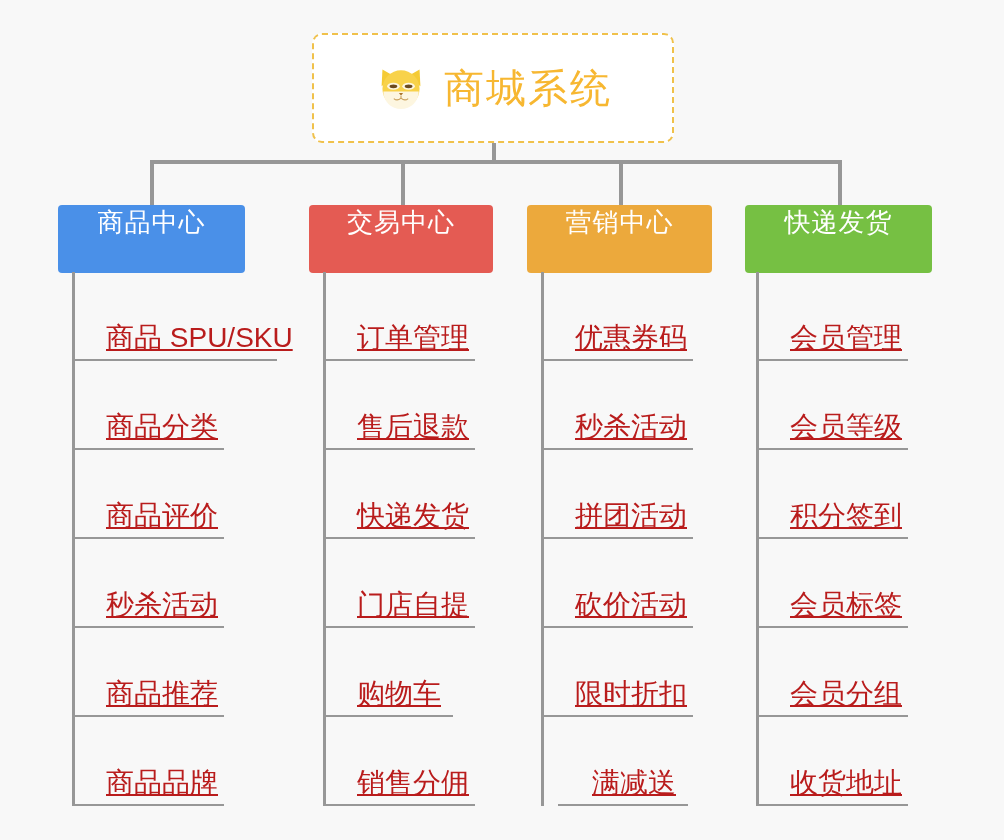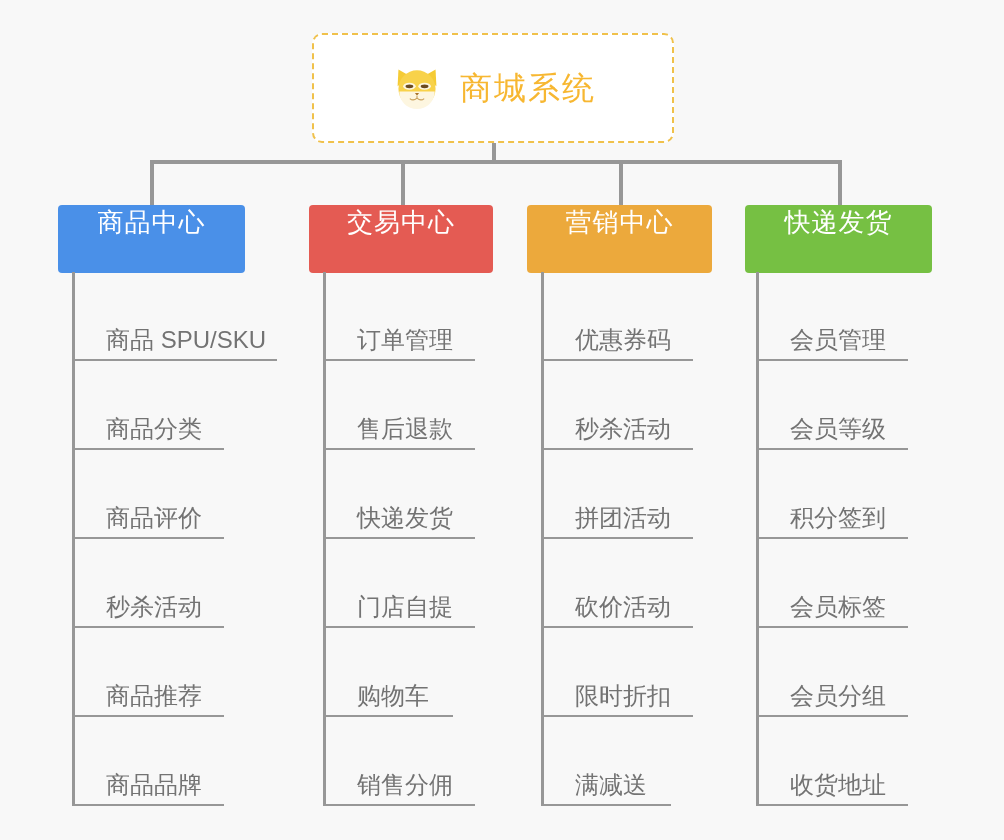--- a/index.html
+++ b/index.html
@@ -29,21 +29,21 @@
     box-sizing: border-box;
     background: #ffffff;
     border: 2px dashed #f0c14b;
     border-radius: 10px;
     display: flex;
     align-items: center;
     justify-content: center;
     gap: 16px;
   }
   .root-label {
-    font-size: 32px;
+    font-size: 40px;
     color: #f7b731;
     letter-spacing: 2px;
     line-height: 1;
   }
   .shiba-icon {
     width: 54px;
     height: 54px;
     flex: 0 0 54px;
   }
 
@@ -84,24 +84,25 @@
     position: relative;
     height: 89px;
     box-sizing: border-box;
     border-bottom: 2px solid #979797;
     display: flex;
     align-items: flex-end;
     padding-left: 34px;
     padding-bottom: 4px;
   }
   .leaf-label {
-    font-size: 24px;
-    color: #737373;
+    font-size: 28px;
+    color: #b91c1c;
     white-space: nowrap;
     line-height: 1.2;
+    text-decoration: underline;
   }
 </style>
 </head>
 <body>
 
 <div id="canvas">
 
   <div class="root-node">
     <span class="shiba-icon">
       <svg viewBox="0 0 64 64" width="54" height="54" aria-hidden="true">
@@ -204,21 +205,21 @@
     </div>
     <div class="leaf" style="width:152px;">
       <span class="leaf-label">拼团活动</span>
     </div>
     <div class="leaf" style="width:152px;">
       <span class="leaf-label">砍价活动</span>
     </div>
     <div class="leaf" style="width:152px;">
       <span class="leaf-label">限时折扣</span>
     </div>
-    <div class="leaf" style="width:130px;">
+    <div class="leaf" style="width:130px;margin-left:17px;">
       <span class="leaf-label">满减送</span>
     </div>
   </div>
 
   <div class="leaf-col" style="left:756px;">
     <div class="leaf-spine" style="height:534px;"></div>
     <div class="leaf" style="width:152px;">
       <span class="leaf-label">会员管理</span>
     </div>
     <div class="leaf" style="width:152px;">

